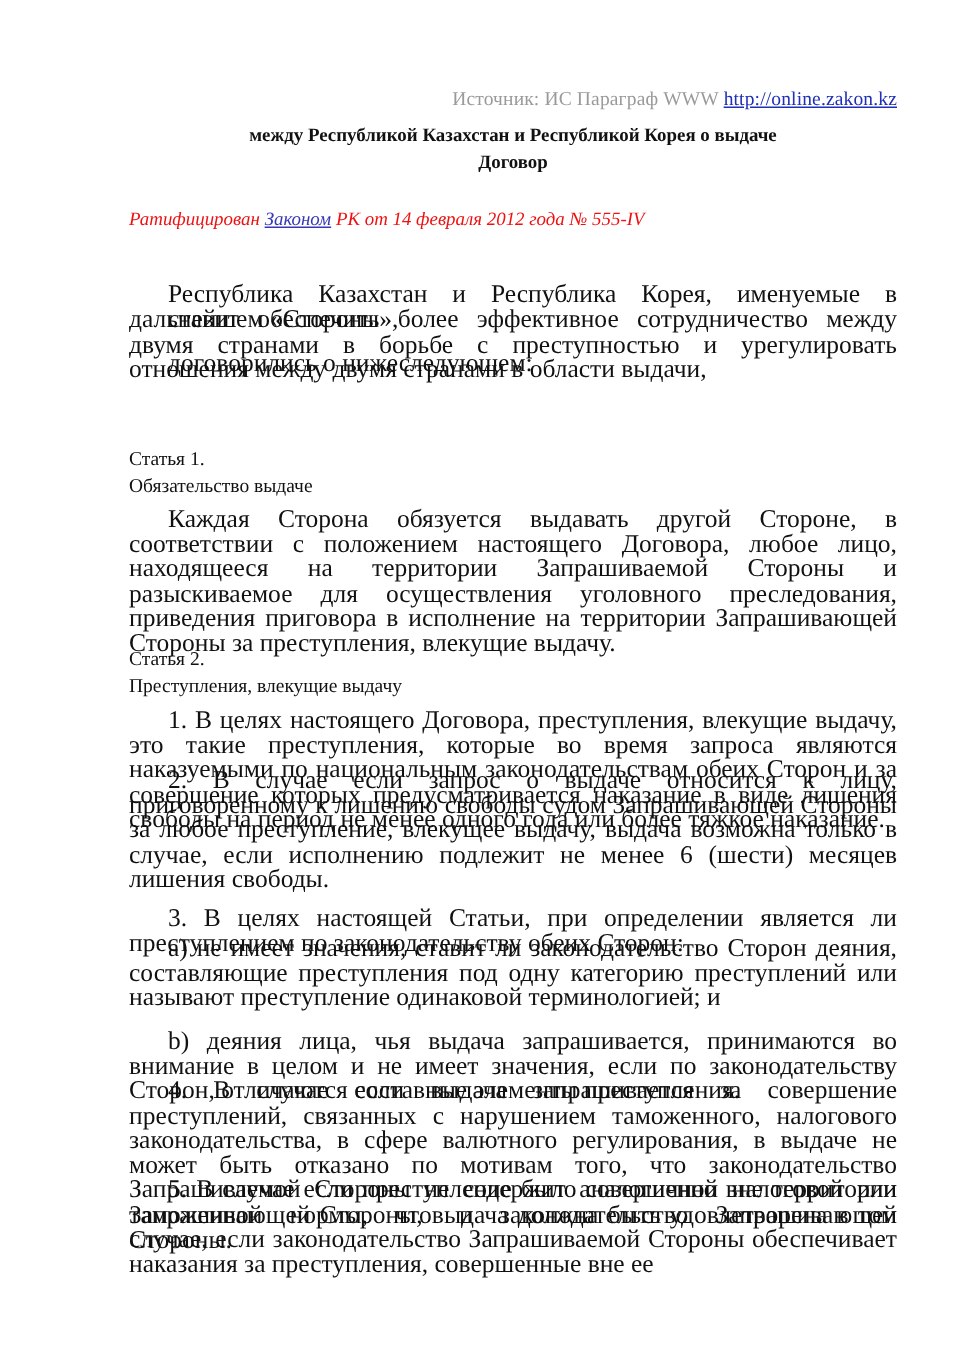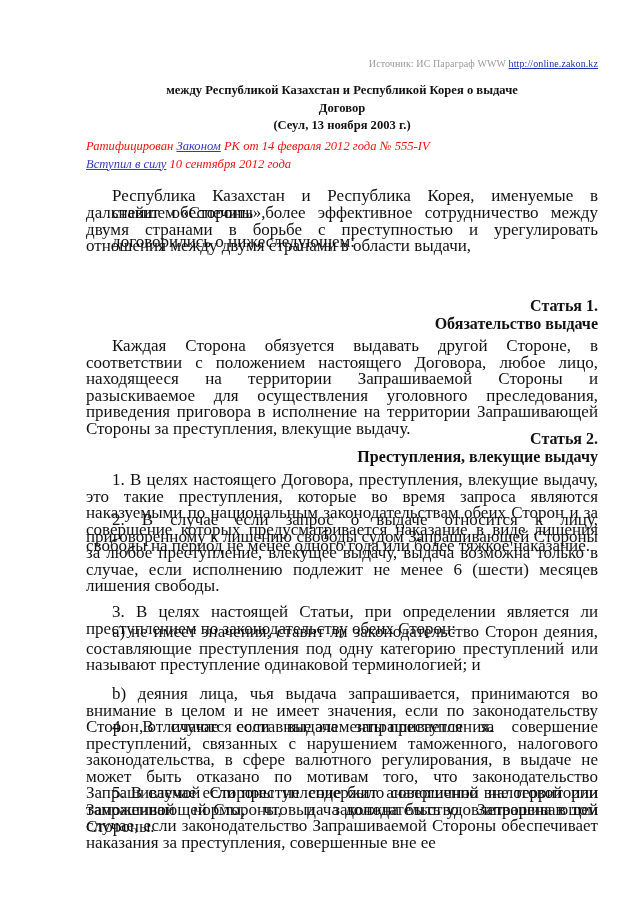--- a/index.html
+++ b/index.html
@@ -1,51 +1,46 @@
 <!DOCTYPE html>
 <html><head>
 <meta charset="utf-8">
 <style>
   html, body { margin: 0; padding: 0; background: #ffffff; }
   body { width: 640px; height: 905px; overflow: hidden; position: relative;
          font-family: "Liberation Serif", "DejaVu Serif", serif; color: #111; }
-  .source { position: absolute; right: 42px; top: 58px; font-size: 10px; color: #9a9a9a; letter-spacing: 0.1px; }
+  .source { position: absolute; right: 42px; top: 58px; font-size: 13px; color: #9a9a9a; letter-spacing: 0.1px; }
   .source a { color: #1f2fb8; text-decoration: underline; }
   .title { position: absolute; left: 86px; width: 512px; top: 82px; text-align: center;
            font-weight: bold; font-size: 12.6px; line-height: 17.5px; }
   .notes { position: absolute; left: 86px; top: 138px; font-style: italic; font-size: 12.6px; line-height: 17.5px; color: #ee1111; }
   .notes a { color: #3737b8; text-decoration: underline; }
   .p { position: absolute; left: 86px; width: 512px; font-size: 17px; line-height: 16.6px; text-align: justify; }
   .ind { text-indent: 26px; }
-  .heading { position: absolute; left: 86px; width: 512px; text-align: right; font-weight: bold;
-             font-size: 16px; line-height: 17.5px; }
+  .heading { position: absolute; left: 86px; width: 512px; text-align: left; font-weight: normal;
+             font-size: 13px; line-height: 17.5px; }
 </style>
 </head>
 <body>
 
 <div class="source">
   <span>Источник: ИС Параграф WWW</span>
   <a>http://online.zakon.kz</a>
 </div>
 
 <div class="title">
   <div>между Республикой Казахстан и Республикой Корея о выдаче</div>
   <div>Договор</div>
-  <div>(Сеул, 13 ноября 2003 г.)</div>
 </div>
 
 <div class="notes">
   <div>
     <span>Ратифицирован</span>
     <a>Законом</a>
     <span>РК от 14 февраля 2012 года № 555-IV</span>
-  </div>
-  <div>
-    <a>Вступил в силу</a>
-    <span>10 сентября 2012 года</span>
   </div>
 </div>
 
 <div class="p ind" style="top:188px;">Республика Казахстан и Республика Корея, именуемые в дальнейшем «Стороны»,</div>
 <div class="p ind" style="top:205px;">ставит обеспечить более эффективное сотрудничество между двумя странами в борьбе с преступностью и урегулировать отношения между двумя странами в области выдачи,</div>
 <div class="p ind" style="top:234px;">договорились о нижеследующем:</div>
 
 <div class="heading" style="top:297px;">
   <div>Статья 1.</div>
   <div>Обязательство выдаче</div>

